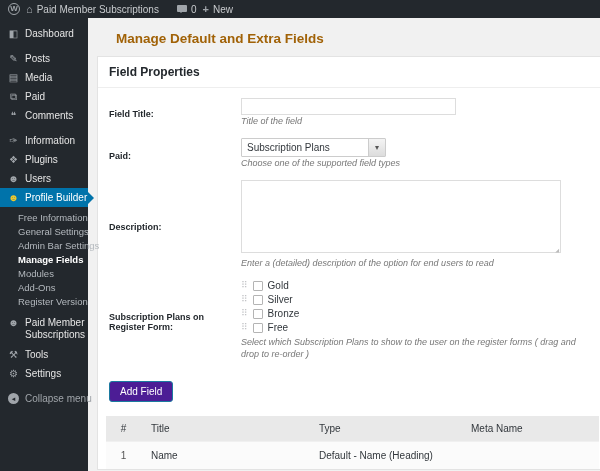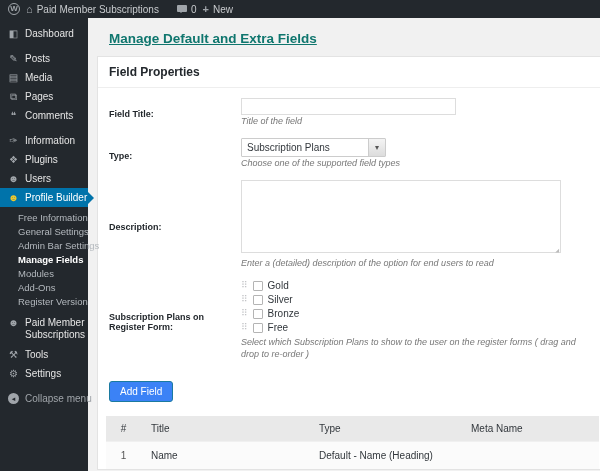--- a/index.html
+++ b/index.html
@@ -34,21 +34,21 @@
   .submenu-item { padding:2px 0 2px 18px; color:#b4b9be; font-size:9.5px; height:14px; cursor:pointer; white-space:nowrap; }
   .submenu-item.current { color:#fff; font-weight:bold; }
   .menu-item.twolines { height:auto; align-items:flex-start; }
   .menu-item.twolines .mi-label { white-space:normal; line-height:12px; width:62px; }
   .collapse-ico { width:11px; height:11px; border-radius:50%; background:#a0a5aa; color:#23282d;
                   font-size:7px; line-height:11px; text-align:center; flex-shrink:0; }
   .menu-item.collapse .mi-label { color:#a0a5aa; }
 
   
   .content { position:absolute; left:88px; top:18px; width:512px; height:453px; background:#f1f1f1; }
-  .page-title { margin:13px 0 10px 21px; font-size:13.5px; font-weight:600; color:#0f766e;text-decoration:underline; }
+  .page-title { margin:13px 0 10px 28px; font-size:13.5px; font-weight:600; color:#a16207; }
 
   .postbox { margin-left:9px; background:#fff; border:1px solid #e3e3e3; border-right:none; min-height:414px; }
   .postbox-header { padding:8px 11px 8px 11px; font-size:12px; font-weight:bold; color:#23282d;
                     border-bottom:1px solid #eee; }
   .form-area { padding:8px 11px 0 11px; }
   .form-row { display:flex; margin-bottom:11px;align-items:center; }
   .form-label { width:132px; flex-shrink:0; font-size:9px; font-weight:bold; color:#23282d; padding-top:4px; }
   .form-control { flex:1; }
   .txt-input { width:215px; height:17px; border:1px solid #ddd; background:#fff; font-size:10px; padding:0 4px;
                font-family:"Liberation Sans", sans-serif; }
@@ -63,21 +63,21 @@
   .ta-wrap { position:relative; width:320px; }
   .ta { width:320px; height:73px; border:1px solid #ddd; background:#fff; resize:none; font-size:10px;
         font-family:"Liberation Sans", sans-serif; padding:3px; }
   .ta-wrap::after { content:"◢"; position:absolute; right:2px; bottom:4px; font-size:5px; color:#bbb; }
 
   .cb-row { display:flex; align-items:center; gap:5px; margin-bottom:3px; height:11px; }
   .drag-handle { color:#c3c4c7; font-size:9px; line-height:9px; cursor:grab; }
   .cb { width:10px; height:10px; border:1px solid #b4b4b4; background:#fff; border-radius:1px; cursor:pointer; }
   .cb-label { font-size:10px; color:#32373c; }
 
-  .btn-primary { display:inline-block; margin:10px 0 14px 0; background:#3b82f6; border:1px solid #1b7aa0;
+  .btn-primary { display:inline-block; margin:10px 0 14px 0; background:#4c1d95; border:1px solid #1b7aa0;
                  color:#fff; font-size:10px; padding:4px 10px; border-radius:3px; cursor:pointer;
                  font-family:"Liberation Sans", sans-serif; }
 
   .fields-table { width:calc(100% - 9px); margin:0 0 0 8px; border-collapse:collapse; font-size:10px; color:#32373c; }
   .fields-table th { background:#e9e9e9; text-align:left; font-weight:normal; padding:7px 10px; }
   .fields-table th.col-num { width:35px; text-align:center; }
   .fields-table th.col-title { width:168px; }
   .fields-table th.col-type { width:152px; }
   .fields-table td { padding:8px 10px; border-top:1px solid #f0f0f0; }
   .fields-table td.cell-num { text-align:center; color:#555; }
@@ -117,21 +117,21 @@
     <div class="menu-item">
       <span class="mi-ico">✎</span>
       <span class="mi-label">Posts</span>
     </div>
     <div class="menu-item">
       <span class="mi-ico">▤</span>
       <span class="mi-label">Media</span>
     </div>
     <div class="menu-item">
       <span class="mi-ico">⧉</span>
-      <span class="mi-label">Pages</span>
+      <span class="mi-label">Paid</span>
     </div>
     <div class="menu-item">
       <span class="mi-ico">❝</span>
       <span class="mi-label">Comments</span>
     </div>
     <div class="menu-sep"></div>
     <div class="menu-item">
       <span class="mi-ico">✑</span>
       <span class="mi-label">Information</span>
     </div>
@@ -185,21 +185,21 @@
 
         <div class="form-row">
           <div class="form-label">Field Title:</div>
           <div class="form-control">
             <input class="txt-input" type="text" value="" style="">
             <div class="helper">Title of the field</div>
           </div>
         </div>
 
         <div class="form-row">
-          <div class="form-label">Type:</div>
+          <div class="form-label">Paid:</div>
           <div class="form-control">
             <div class="fake-select">
               <span class="sel-text">Subscription Plans</span>
               <span class="sel-btn">▾</span>
             </div>
             <div class="helper">Choose one of the supported field types</div>
           </div>
         </div>
 
         <div class="form-row">

